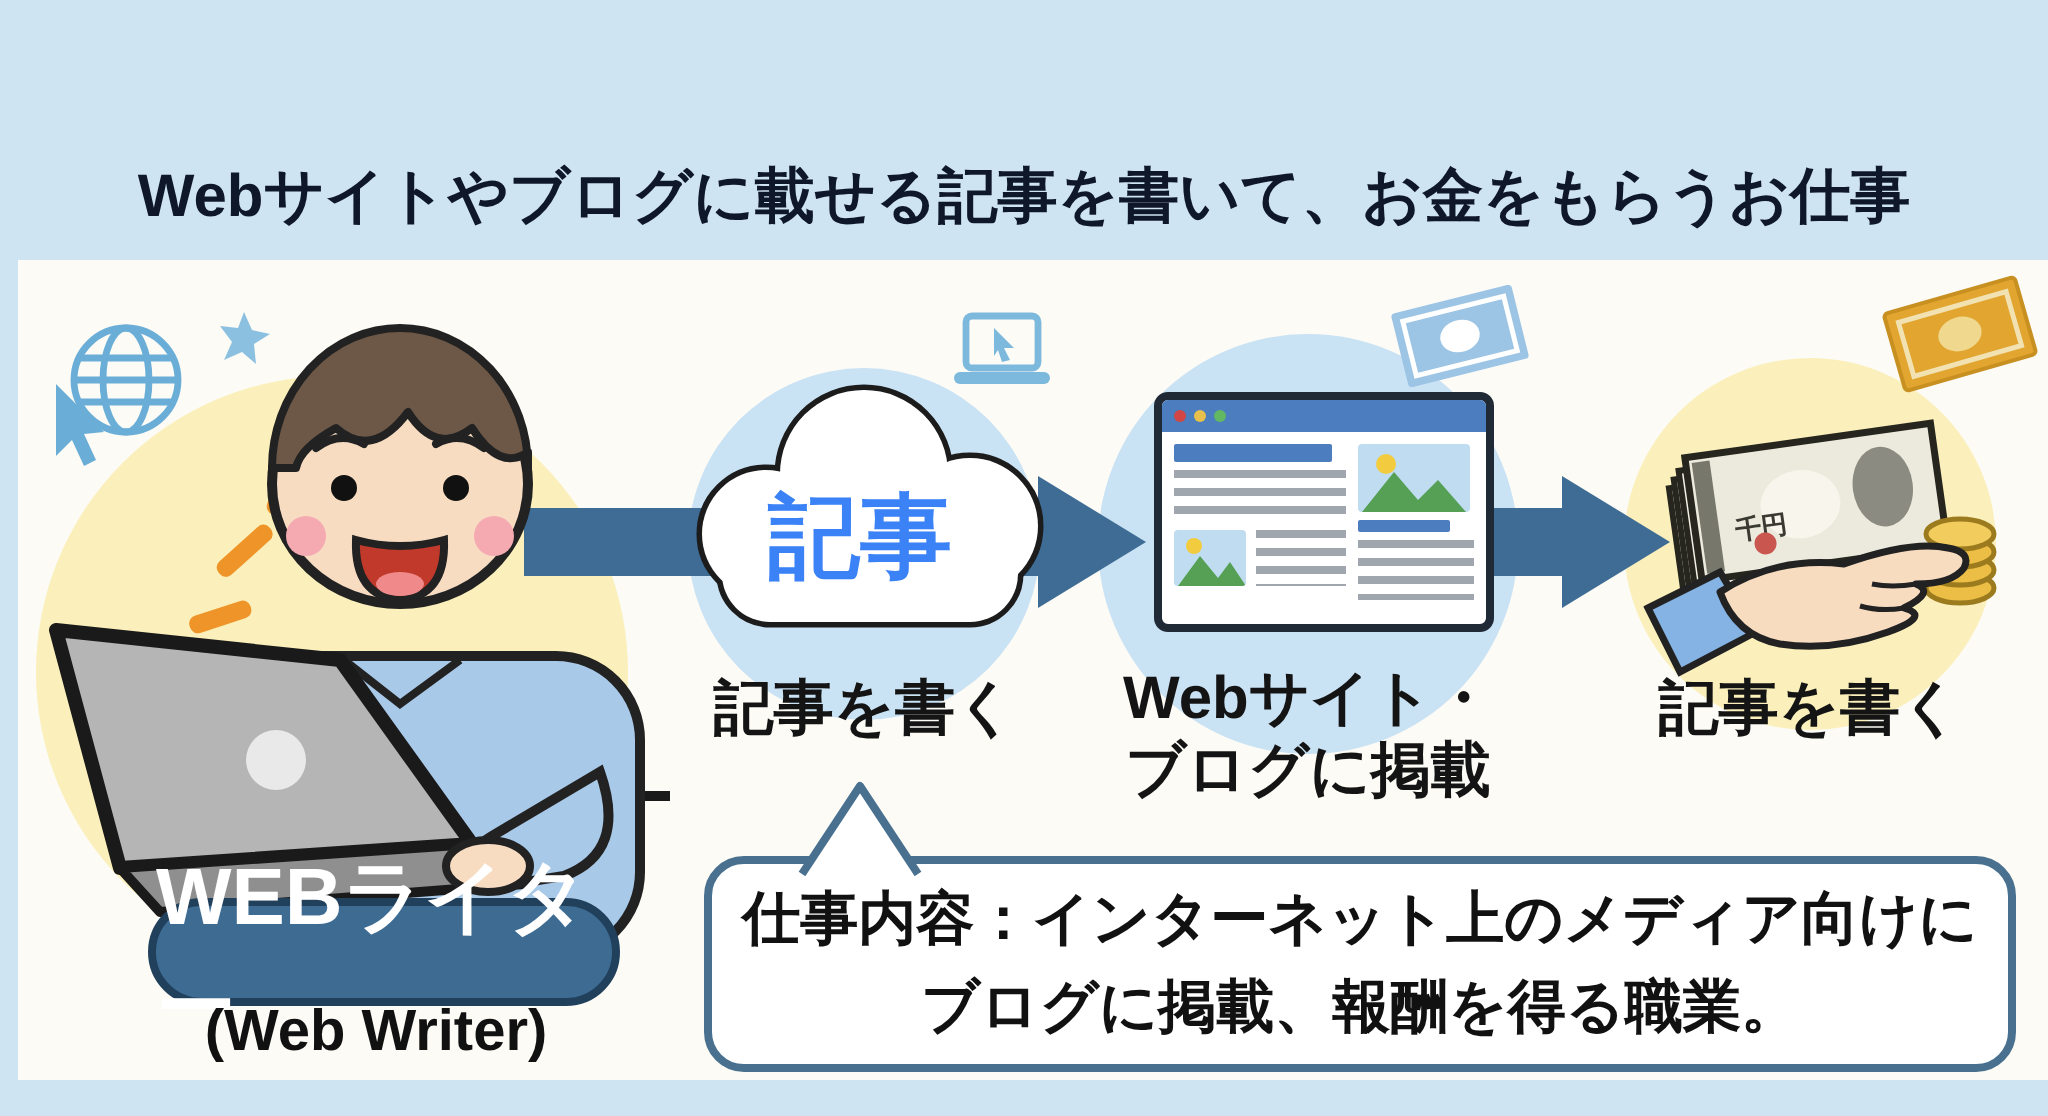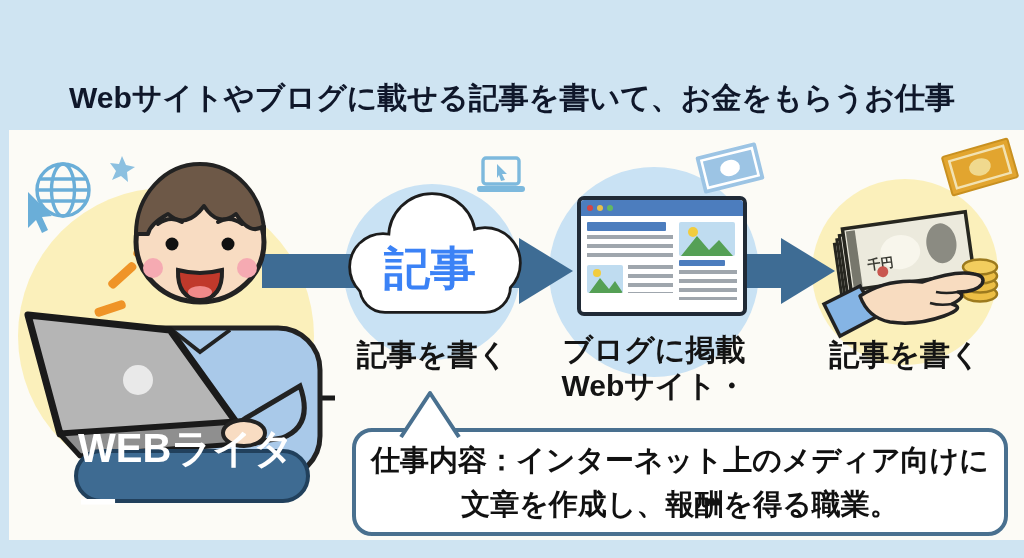--- a/index.html
+++ b/index.html
@@ -113,20 +113,21 @@
       <polygon points="60,304 236,292 262,312 80,326" fill="#8f8f8f" stroke="#1a1a1a" stroke-width="5" stroke-linejoin="round"></polygon>
     </g>
 
     <g>
       <path d="M300 256 Q314 296 282 308 L244 314 Q226 300 246 288 Z" fill="#a9c9e9" stroke="#222" stroke-width="5"></path>
       <ellipse cx="244" cy="303" rx="21" ry="13" fill="#f8dcc2" stroke="#222" stroke-width="4"></ellipse>
     </g>
   </svg>
 
   <div class="badge">WEBライター</div>
+  <div class="badge-en">(Web Writer)</div>
 
   <svg class="cloud-svg" width="200" height="148" viewBox="0 0 200 148">
     <g fill="#fff" stroke="#1c1c1c" stroke-width="5.5">
       <circle cx="48" cy="84" r="32"></circle>
       <circle cx="97" cy="54" r="42"></circle>
       <circle cx="150" cy="80" r="34"></circle>
       <rect x="26" y="80" width="148" height="48" rx="24"></rect>
     </g>
     <g fill="#fff">
       <circle cx="48" cy="84" r="32"></circle>
@@ -138,22 +139,22 @@
   <div class="cloud-label">記事</div>
 
   <svg style="position:absolute;left:474px;top:155px;z-index:2;" width="54" height="44" viewBox="0 0 54 44">
     <rect x="9" y="3" width="36" height="26" rx="3" fill="none" stroke="#7db9dd" stroke-width="3.4"></rect>
     <path d="M23 9 L33 19 L28 19 L31 25 L27 26 L25 20 L23 23 Z" fill="#7db9dd"></path>
     <rect x="3" y="31" width="48" height="6" rx="3" fill="#7db9dd"></rect>
   </svg>
 
   <div class="step-label" style="left:330px;top:337px;width:205px;">記事を書く</div>
   <div class="step-label" style="left:545px;top:332px;width:218px;">
+    <div>Webサイト・</div>
     <div>ブログに掲載</div>
-    <div>Webサイト・</div>
   </div>
   <div class="step-label" style="left:800px;top:337px;width:210px;">記事を書く</div>
 
   <div class="browser">
     <div class="browser-bar">
       <div class="dot" style="background:#d24646;"></div>
       <div class="dot" style="background:#e6c04a;"></div>
       <div class="dot" style="background:#62b862;"></div>
     </div>
     <div class="browser-body">
@@ -222,16 +223,16 @@
       <path d="M140 102 Q128 104 118 102 M134 114 Q122 116 112 113" fill="none" stroke="#222" stroke-width="2.5"></path>
     </g>
   </svg>
 
   <svg class="tail-svg" width="70" height="48" viewBox="0 0 70 48">
     <path d="M5 47 L34 3 L63 47" fill="#ffffff" stroke="#49708f" stroke-width="4" stroke-linejoin="round"></path>
   </svg>
 
   <div class="bubble">
     <div class="bubble-line">仕事内容：インターネット上のメディア向けに</div>
-    <div class="bubble-line">文章を作成し、報酬を得る職業。</div>
+    <div class="bubble-line">ブログに掲載、報酬を得る職業。</div>
   </div>
 
 </div>
 
 </body></html>

